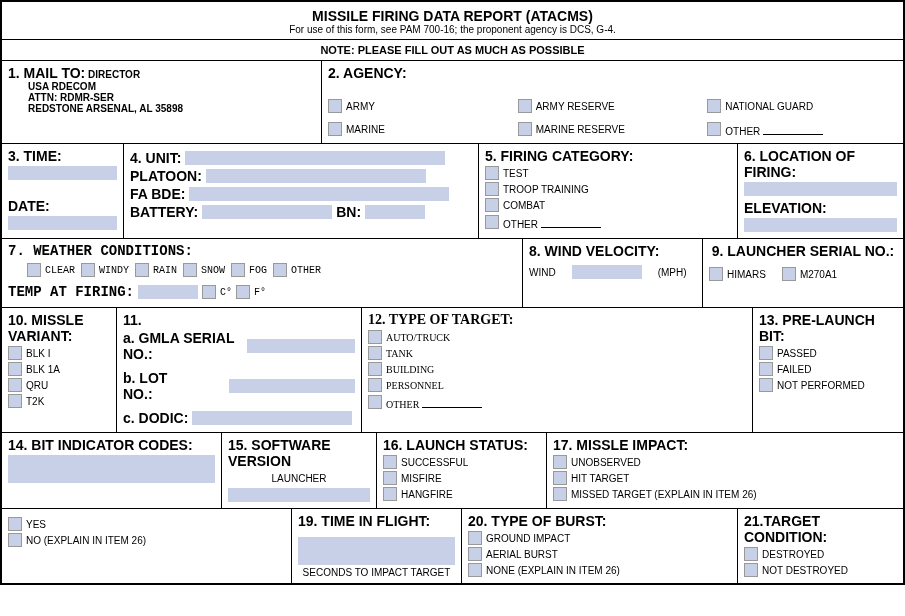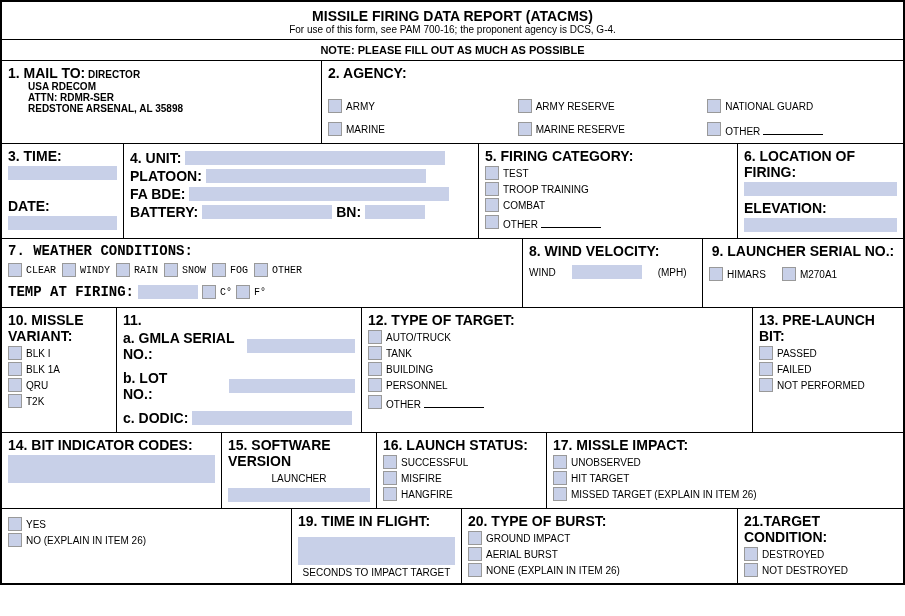--- a/index.html
+++ b/index.html
@@ -119,20 +119,21 @@
     .row4-missile {
       width: 115px;
       flex-shrink: 0;
     }
     .row4-11 {
       width: 245px;
       flex-shrink: 0;
     }
     .row4-target {
       flex: 1;
+      font-family: Liberation Serif, serif;
     }
     .row4-prelaunch {
       width: 150px;
       flex-shrink: 0;
     }
     
     .row5-bit {
       width: 220px;
       flex-shrink: 0;
     }
@@ -301,21 +302,21 @@
       <div style="margin-top:4px;">
         <span class="section-number">ELEVATION:</span>
       </div>
       <div class="input-field"></div>
     </div>
   </div>
 
   <div class="row">
     <div class="cell row3-weather">
       <div class="section-number">7. WEATHER CONDITIONS:</div>
-      <div style="display:flex;flex-wrap:wrap;gap:6px;margin-top:2px;">
+      <div style="display:flex;flex-wrap:wrap;gap:6px;margin-top:2px;margin-left:19px;">
         <div class="checkbox-item">
           <span class="checkbox"></span>
           <span>CLEAR</span>
         </div>
         <div class="checkbox-item">
           <span class="checkbox"></span>
           <span>WINDY</span>
         </div>
         <div class="checkbox-item">
           <span class="checkbox"></span>

